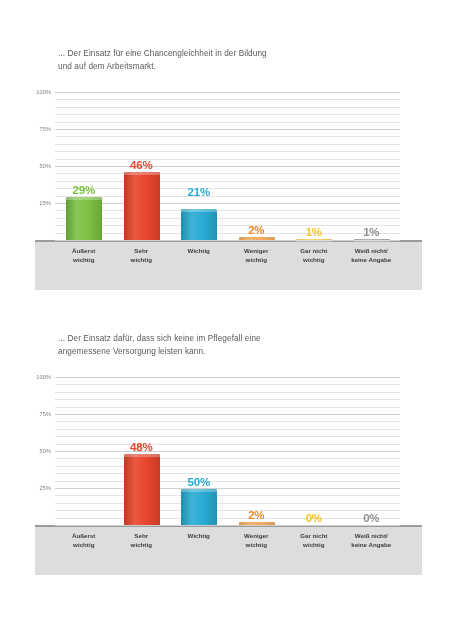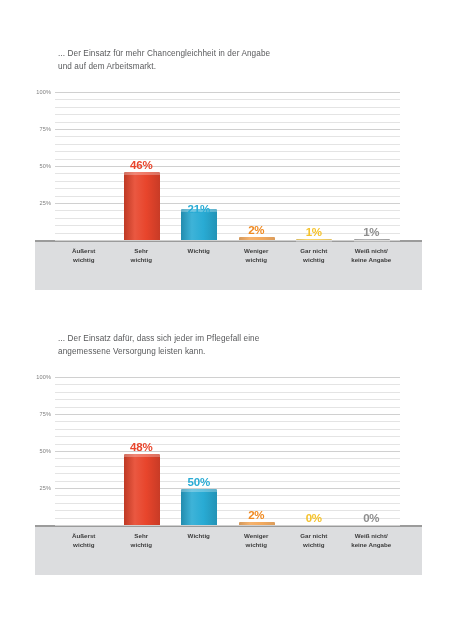--- a/index.html
+++ b/index.html
@@ -158,21 +158,21 @@
     color: #3b3b3b;
     white-space: pre-line;
   }
 </style>
 </head>
 <body>
 
 <div class="page">
 
   <div class="chart-block" id="chart-block-0">
-    <div class="chart-title">... Der Einsatz für mehr Chancengleichheit in der Angabe
+    <div class="chart-title">... Der Einsatz für eine Chancengleichheit in der Bildung
 und auf dem Arbeitsmarkt.</div>
     <div class="plot-wrap">
       <div class="footer-band"></div>
       <div class="footer-band-top"></div>
       <div class="grid" id="grid-0">
           <div class="gridline major" style="top: 148px;"></div>
           <div class="gridline" style="top: 140.6px;"></div>
           <div class="gridline" style="top: 133.2px;"></div>
           <div class="gridline" style="top: 125.8px;"></div>
           <div class="gridline" style="top: 118.4px;"></div>
@@ -191,27 +191,31 @@
           <div class="gridline" style="top: 22.2px;"></div>
           <div class="gridline" style="top: 14.8px;"></div>
           <div class="gridline" style="top: 7.4px;"></div>
           <div class="gridline major" style="top: 0px;"></div>
           <div class="ytick" style="top: -3px; left: -52px;">100%</div>
           <div class="ytick" style="top: 34px; left: -52px;">75%</div>
           <div class="ytick" style="top: 71px; left: -52px;">50%</div>
           <div class="ytick" style="top: 108px; left: -52px;">25%</div>
         </div>
       <div class="bars" id="bars-0">
+          <div class="bar-slot" style="left: 0px;">
+            <div class="bar" style="height: 42.92px; background: linear-gradient(to right, rgb(100, 158, 55) 0%, rgb(135, 199, 86) 30%, rgb(122, 193, 67) 62%, rgb(105, 166, 58) 100%);"></div>
+            <div class="bar-value" style="color: rgb(122, 193, 67); bottom: 43.92px;">29%</div>
+          </div>
           <div class="bar-slot" style="left: 57.5px;">
             <div class="bar" style="height: 68.08px; background: linear-gradient(to right, rgb(190, 57, 36) 0%, rgb(234, 88, 65) 30%, rgb(232, 69, 44) 62%, rgb(200, 59, 38) 100%);"></div>
             <div class="bar-value" style="color: rgb(232, 69, 44); bottom: 69.08px;">46%</div>
           </div>
           <div class="bar-slot" style="left: 115px;">
             <div class="bar" style="height: 31.08px; background: linear-gradient(to right, rgb(34, 140, 174) 0%, rgb(62, 179, 216) 30%, rgb(41, 171, 212) 62%, rgb(35, 147, 182) 100%);"></div>
-            <div class="bar-value" style="color: rgb(41, 171, 212); bottom: 25px;">21%</div>
+            <div class="bar-value" style="color: rgb(41, 171, 212); bottom: 42px;">21%</div>
           </div>
           <div class="bar-slot" style="left: 172.5px;">
             <div class="bar" style="height: 2.96px; background: linear-gradient(to right, rgb(196, 113, 28) 0%, rgb(241, 150, 56) 30%, rgb(239, 138, 34) 62%, rgb(206, 119, 29) 100%);"></div>
             <div class="bar-value" style="color: rgb(239, 138, 34); bottom: 3.96px;">2%</div>
           </div>
           <div class="bar-slot" style="left: 230px;">
             <div class="bar" style="height: 1.5px; background: linear-gradient(to right, rgb(201, 159, 35) 0%, rgb(246, 200, 64) 30%, rgb(245, 194, 43) 62%, rgb(211, 167, 37) 100%);"></div>
             <div class="bar-value" style="color: rgb(245, 194, 43); bottom: 2.48px;">1%</div>
           </div>
           <div class="bar-slot" style="left: 287.5px;">
@@ -229,21 +233,21 @@
 wichtig</div>
           <div class="cat" style="left: 230px;">Gar nicht
 wichtig</div>
           <div class="cat" style="left: 287.5px;">Weiß nicht/
 keine Angabe</div>
         </div>
     </div>
   </div>
 
   <div class="chart-block" id="chart-block-1">
-    <div class="chart-title">... Der Einsatz dafür, dass sich jeder im Pflegefall eine
+    <div class="chart-title">... Der Einsatz dafür, dass sich keine im Pflegefall eine
 angemessene Versorgung leisten kann.</div>
     <div class="plot-wrap">
       <div class="footer-band"></div>
       <div class="footer-band-top"></div>
       <div class="grid" id="grid-1">
           <div class="gridline major" style="top: 148px;"></div>
           <div class="gridline" style="top: 140.6px;"></div>
           <div class="gridline" style="top: 133.2px;"></div>
           <div class="gridline" style="top: 125.8px;"></div>
           <div class="gridline" style="top: 118.4px;"></div>

